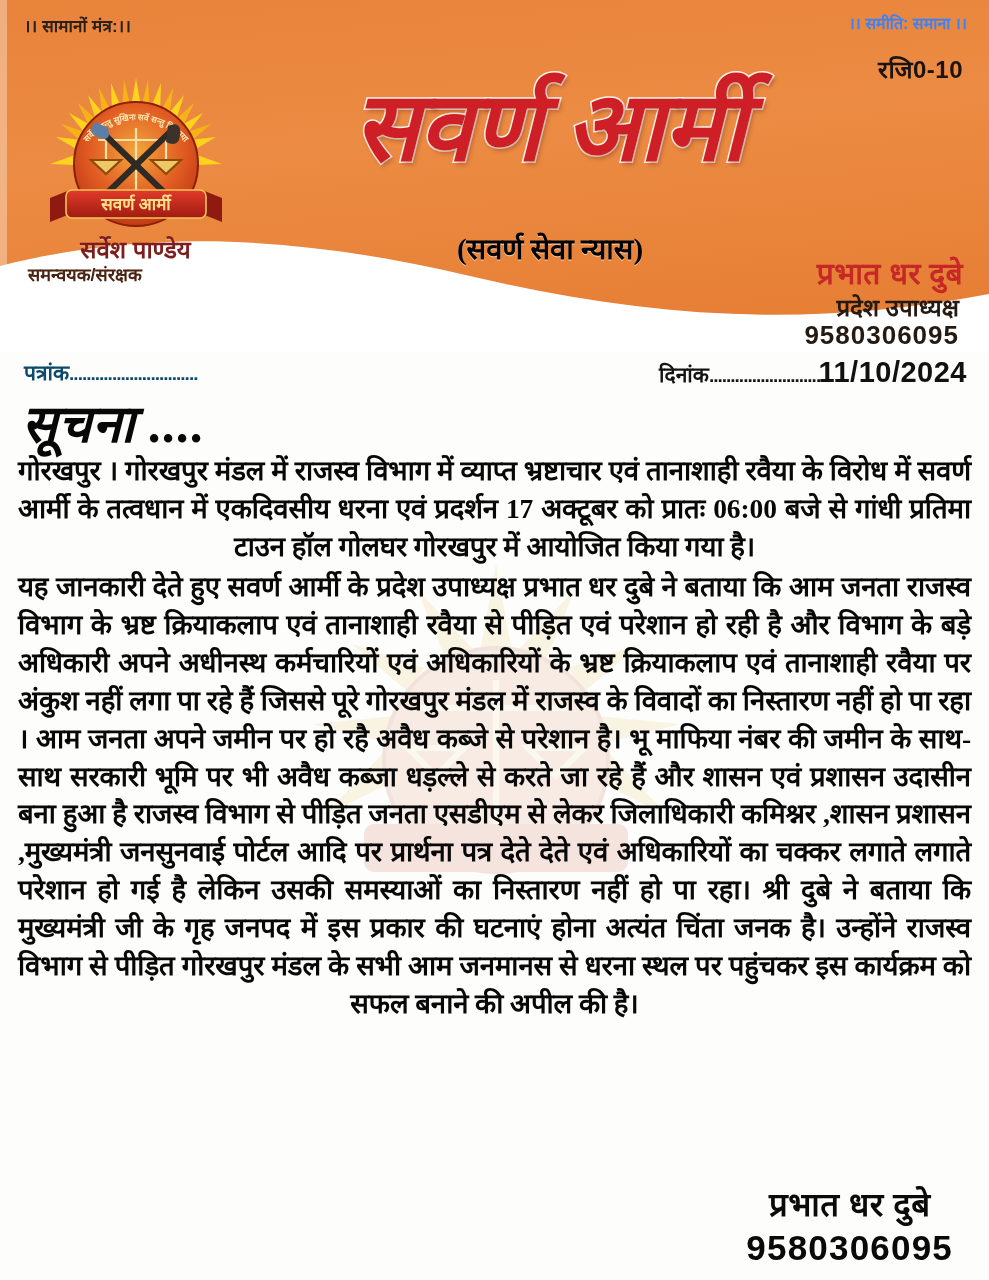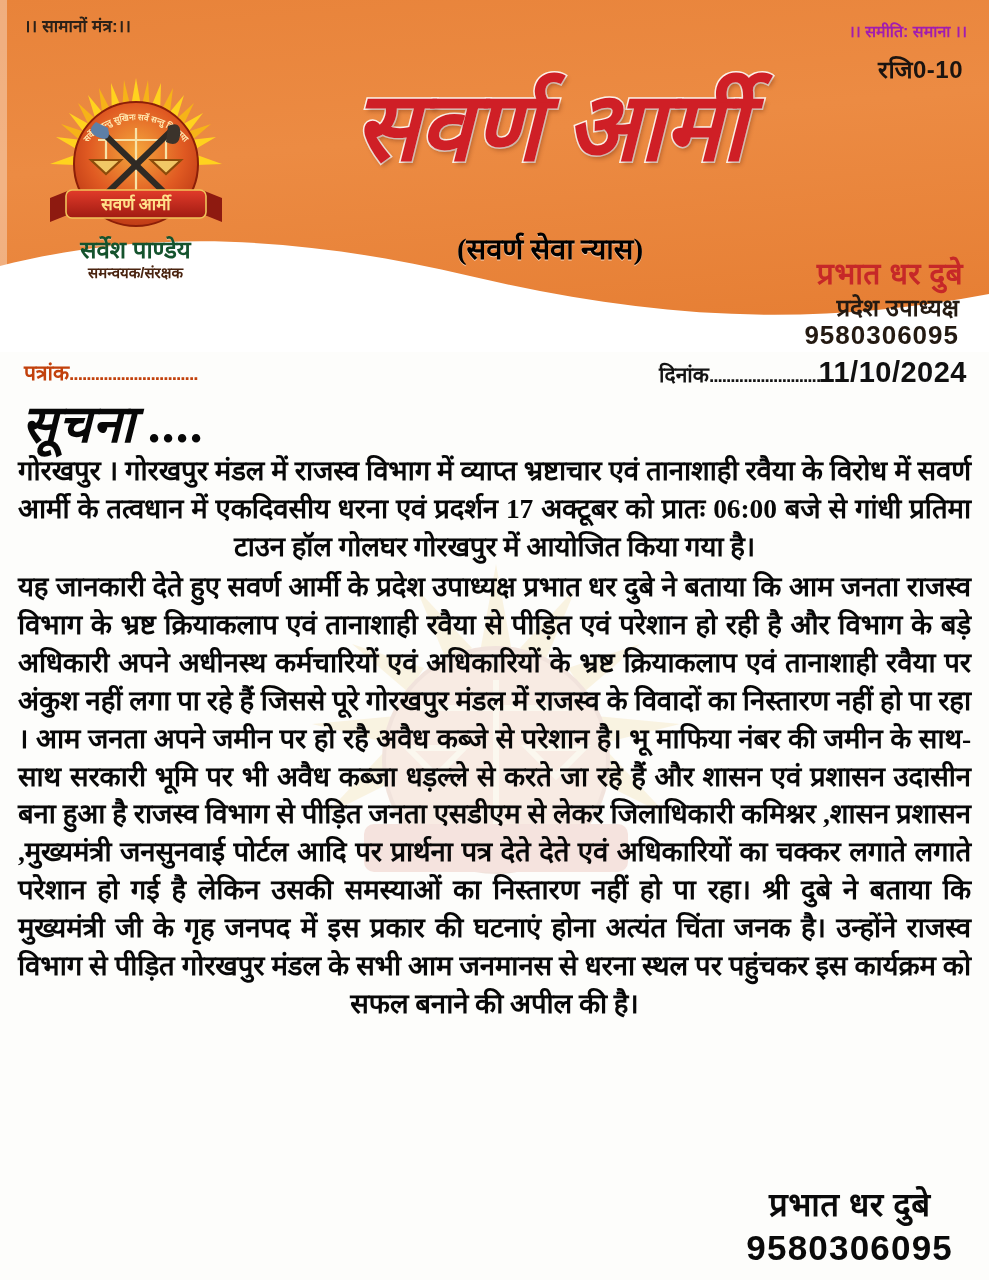--- a/index.html
+++ b/index.html
@@ -53,24 +53,24 @@
   .hdr-motto-left {
     position: absolute;
     left: 24px; top: 14px;
     font-size: 17px;
     font-weight: 700;
     color: #2b2118;
     letter-spacing: 0.2px;
   }
   .hdr-motto-right {
     position: absolute;
-    right: 22px; top: 20px;
+    right: 22px; top: 12px;
     font-size: 16px;
     font-weight: 700;
-    color: #a21caf;
+    color: #3b82f6;
   }
   .hdr-regno {
     position: absolute;
     right: 26px; top: 52px;
     font-size: 24px;
     font-weight: 700;
     color: #1b1410;
     letter-spacing: 0.5px;
   }
 
@@ -83,29 +83,28 @@
   }
   .emblem svg { display:block; }
 
   .coordinator-name {
     position: absolute;
     left: 28px; top: 232px;
     width: 215px;
     text-align: center;
     font-size: 24px;
     font-weight: 700;
-    color: #14532d;
+    color: #7f1d1d;
     text-shadow: 0 1px 0 rgba(255,255,255,0.45);
   }
   .coordinator-role {
     position: absolute;
     left: 28px; top: 262px;
     width: 215px;
-    text-align: center;
-    font-size: 15px;
+    font-size: 18px;
     font-weight: 700;
     color: #4a2410;
   }
 
   
   .org-title {
     position: absolute;
     left: 250px; top: 78px;
     width: 600px;
     text-align: center;
@@ -160,21 +159,21 @@
     text-align: right;
     letter-spacing: 1px;
   }
 
   
   .ref-line {
     position: absolute;
     left: 24px; top: 358px;
     font-size: 21px;
     font-weight: 700;
-    color: #c2410c;
+    color: #0c4a6e;
     white-space: nowrap;
   }
   .ref-line .dots,
   .date-line .dots {
     letter-spacing: -1px;
     font-size: 19px;
   }
   .date-line {
     position: absolute;
     right: 22px; top: 356px;

